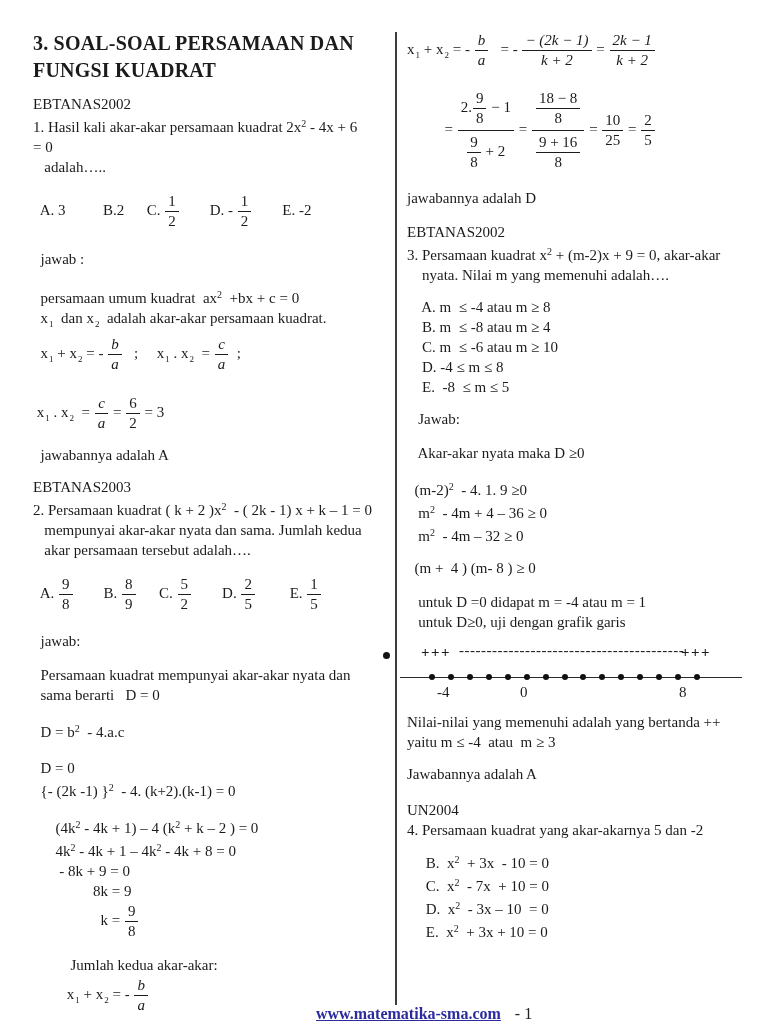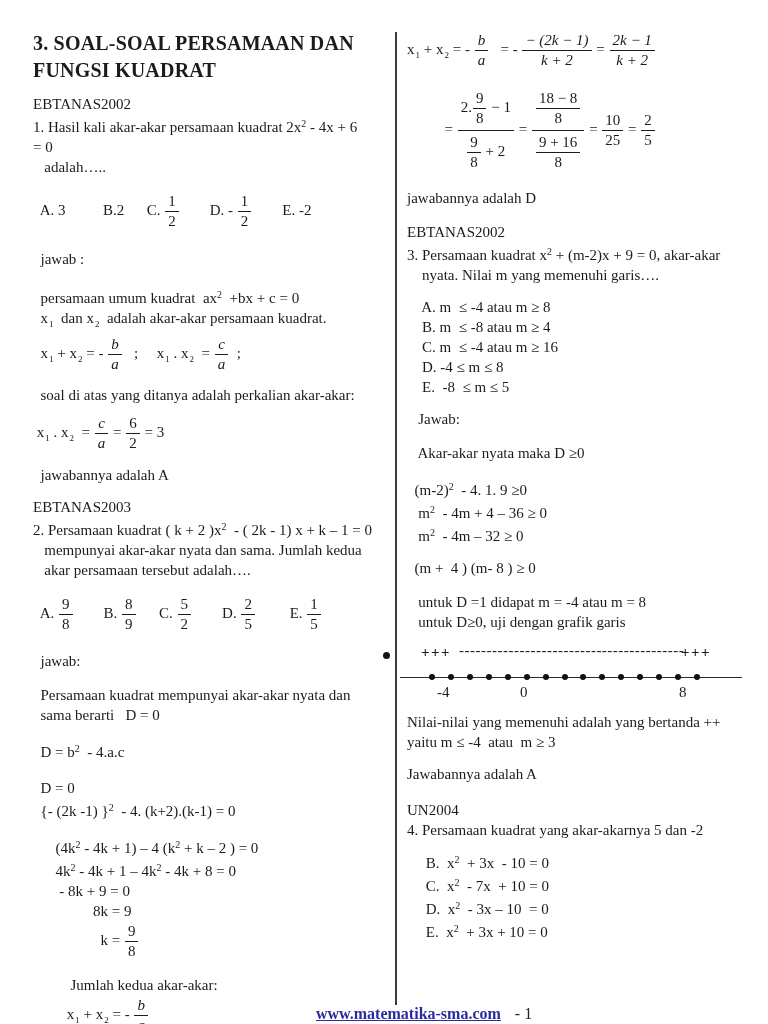--- a/index.html
+++ b/index.html
@@ -53,21 +53,20 @@
         <div class="line">   adalah…..</div>
         <div class="gap" style="height: 14px;"></div>
         <div class="line">  A. 3          B.2      C. <span class="fr"><span class="n">1</span><span class="d">2</span></span>        D. - <span class="fr"><span class="n">1</span><span class="d">2</span></span>        E. -2</div>
         <div class="gap" style="height: 16px;"></div>
         <div class="line">  jawab :</div>
         <div class="gap" style="height: 16px;"></div>
         <div class="line">  persamaan umum kuadrat  ax<span class="sp">2</span>  +bx + c = 0</div>
         <div class="line">  x<span class="sb">1</span>  dan x<span class="sb">2</span>  adalah akar-akar persamaan kuadrat.</div>
         <div class="line">  x<span class="sb">1</span> + x<span class="sb">2</span> = - <span class="fr it"><span class="n">b</span><span class="d">a</span></span>   ;     x<span class="sb">1</span> . x<span class="sb">2</span>  = <span class="fr it"><span class="n">c</span><span class="d">a</span></span>  ;</div>
         <div class="gap" style="height: 10px;"></div>
-        <div class="line">  soal di atas yang ditanya adalah perkalian akar-akar:</div>
         <div class="gap" style="height: 8px;"></div>
         <div class="line"> x<span class="sb">1</span> . x<span class="sb">2</span>  = <span class="fr it"><span class="n">c</span><span class="d">a</span></span> = <span class="fr"><span class="n">6</span><span class="d">2</span></span> = 3</div>
         <div class="gap" style="height: 10px;"></div>
         <div class="line">  jawabannya adalah A</div>
         <div class="gap" style="height: 12px;"></div>
         <div class="line">EBTANAS2003</div>
         <div class="line">2. Persamaan kuadrat ( k + 2 )x<span class="sp">2</span>  - ( 2k - 1) x + k – 1 = 0</div>
         <div class="line">   mempunyai akar-akar nyata dan sama. Jumlah kedua</div>
         <div class="line">   akar persamaan tersebut adalah….</div>
         <div class="gap" style="height: 14px;"></div>
@@ -97,39 +96,39 @@
   <div class="col col-right">
     <div id="right-mount">
         <div class="line">x<span class="sb">1</span> + x<span class="sb">2</span> = - <span class="fr it"><span class="n">b</span><span class="d">a</span></span>   = - <span class="fr it"><span class="n">− (2k − 1)</span><span class="d">k + 2</span></span> = <span class="fr it"><span class="n">2k − 1</span><span class="d">k + 2</span></span></div>
         <div class="gap" style="height: 14px;"></div>
         <div class="line">          = <span class="fr"><span class="n">2.<span class="fr"><span class="n">9</span><span class="d">8</span></span> − 1</span><span class="d"><span class="fr"><span class="n">9</span><span class="d">8</span></span> + 2</span></span> = <span class="fr"><span class="n"><span class="fr"><span class="n">18 − 8</span><span class="d">8</span></span></span><span class="d"><span class="fr"><span class="n">9 + 16</span><span class="d">8</span></span></span></span> = <span class="fr"><span class="n">10</span><span class="d">25</span></span> = <span class="fr"><span class="n">2</span><span class="d">5</span></span></div>
         <div class="gap" style="height: 12px;"></div>
         <div class="line">jawabannya adalah D</div>
         <div class="gap" style="height: 14px;"></div>
         <div class="line">EBTANAS2002</div>
         <div class="line">3. Persamaan kuadrat x<span class="sp">2</span> + (m-2)x + 9 = 0, akar-akar</div>
-        <div class="line">    nyata. Nilai m yang memenuhi garis….</div>
+        <div class="line">    nyata. Nilai m yang memenuhi adalah….</div>
         <div class="gap" style="height: 12px;"></div>
         <div class="line">    A. m  ≤ -4 atau m ≥ 8</div>
         <div class="line">    B. m  ≤ -8 atau m ≥ 4</div>
-        <div class="line">    C. m  ≤ -4 atau m ≥ 16</div>
+        <div class="line">    C. m  ≤ -6 atau m ≥ 10</div>
         <div class="line">    D. -4 ≤ m ≤ 8</div>
         <div class="line">    E.  -8  ≤ m ≤ 5</div>
         <div class="gap" style="height: 12px;"></div>
         <div class="line">   Jawab:</div>
         <div class="gap" style="height: 14px;"></div>
         <div class="line">   Akar-akar nyata maka D ≥0</div>
         <div class="gap" style="height: 14px;"></div>
         <div class="line">  (m-2)<span class="sp">2</span>  - 4. 1. 9 ≥0</div>
         <div class="line">   m<span class="sp">2</span>  - 4m + 4 – 36 ≥ 0</div>
         <div class="line">   m<span class="sp">2</span>  - 4m – 32 ≥ 0</div>
         <div class="gap" style="height: 12px;"></div>
         <div class="line">  (m +  4 ) (m- 8 ) ≥ 0</div>
         <div class="gap" style="height: 14px;"></div>
-        <div class="line">   untuk D =1 didapat m = -4 atau m = 8</div>
+        <div class="line">   untuk D =0 didapat m = -4 atau m = 1</div>
         <div class="line">   untuk D≥0, uji dengan grafik garis</div>
         <div class="gap" style="height: 12px;"></div>
         <div class="nl">
           <span class="pl">+++</span>
           <span class="ds">-----------------------------------------</span>
           <span class="pr">+++</span>
           <div class="ax"></div>
           <span class="dt" style="left: 22px;"></span>
           <span class="dt" style="left: 40.9286px;"></span>
           <span class="dt" style="left: 59.8571px;"></span>

